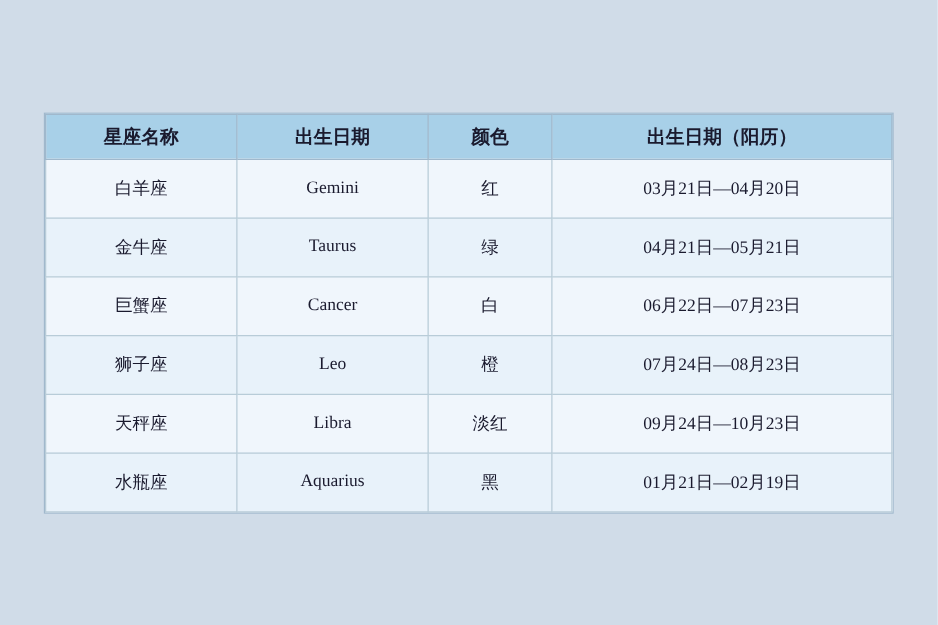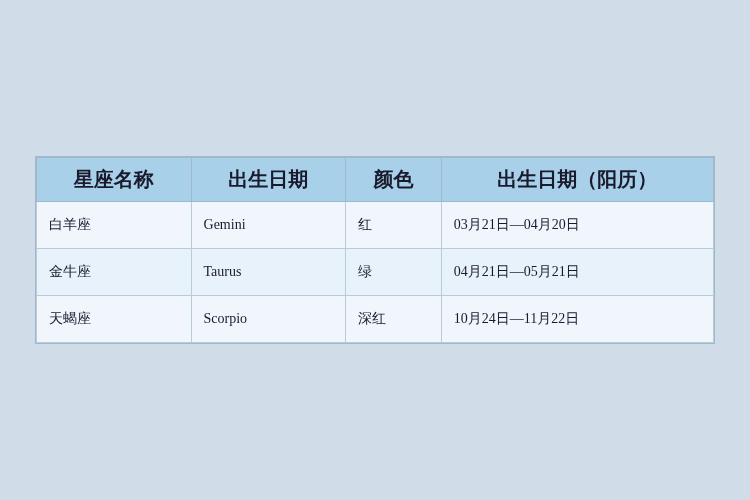--- a/index.html
+++ b/index.html
@@ -25,32 +25,33 @@
       width: 100%;
       border-collapse: collapse;
     }
     thead tr {
       background-color: #a8d0e8;
     }
     thead th {
       padding: 8px 12px;
       text-align: center;
       border: 1px solid #a0b8cc;
-      font-size: 20px;
+      font-size: 15px;
       font-weight: bold;
       color: #1a1a2e;
     }
     tbody tr {
       background-color: #f0f6fc;
     }
     tbody tr:nth-child(even) {
       background-color: #e8f2fa;
     }
     tbody td {
       padding: 14px 12px;
+      text-align: center;
       border: 1px solid #b8ccd8;
       font-size: 14px;
       color: #1a1a2e;
     }
     tbody td:first-child {
       font-weight: normal;
     }
   </style>
 </head>
 <body>
@@ -72,20 +73,38 @@
           <td>红</td>
           <td>03月21日—04月20日</td>
         </tr>
         <tr>
           <td>金牛座</td>
           <td>Taurus</td>
           <td>绿</td>
           <td>04月21日—05月21日</td>
         </tr>
         <tr>
-          <td>天蝎座</td>
-          <td>Scorpio</td>
-          <td>深红</td>
-          <td>10月24日—11月22日</td>
+          <td>巨蟹座</td>
+          <td>Cancer</td>
+          <td>白</td>
+          <td>06月22日—07月23日</td>
+        </tr>
+        <tr>
+          <td>狮子座</td>
+          <td>Leo</td>
+          <td>橙</td>
+          <td>07月24日—08月23日</td>
+        </tr>
+        <tr>
+          <td>天秤座</td>
+          <td>Libra</td>
+          <td>淡红</td>
+          <td>09月24日—10月23日</td>
+        </tr>
+        <tr>
+          <td>水瓶座</td>
+          <td>Aquarius</td>
+          <td>黑</td>
+          <td>01月21日—02月19日</td>
         </tr>
       </tbody>
   </table>
 </div>
 
 </body></html>

